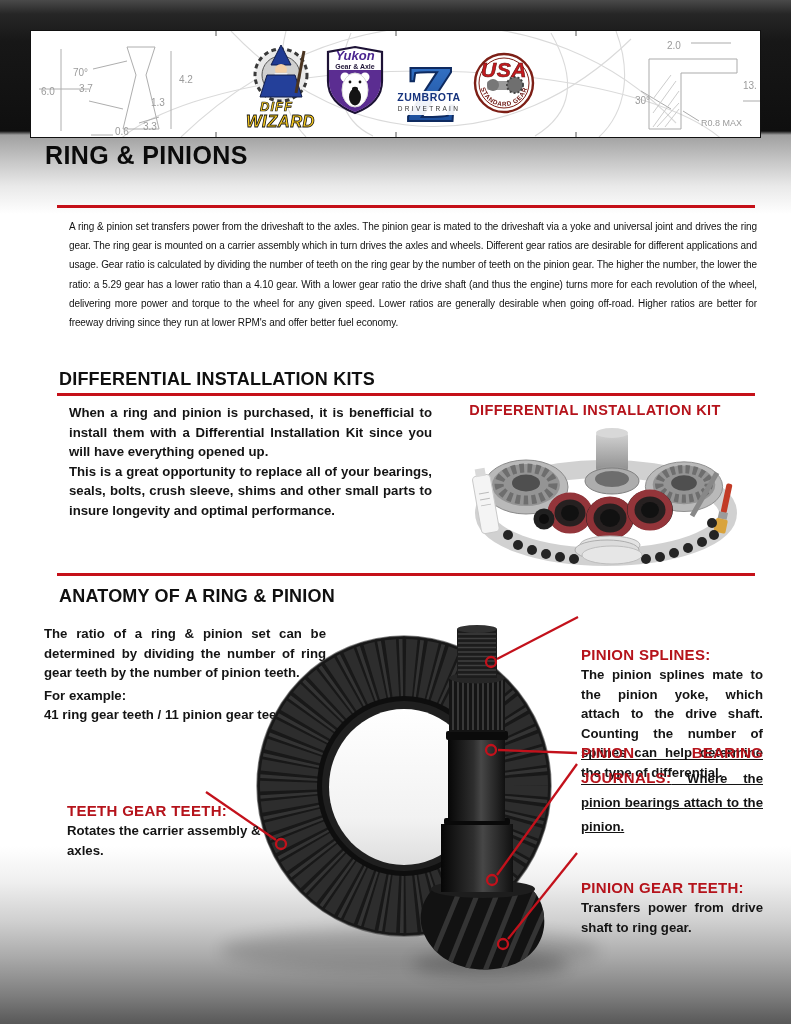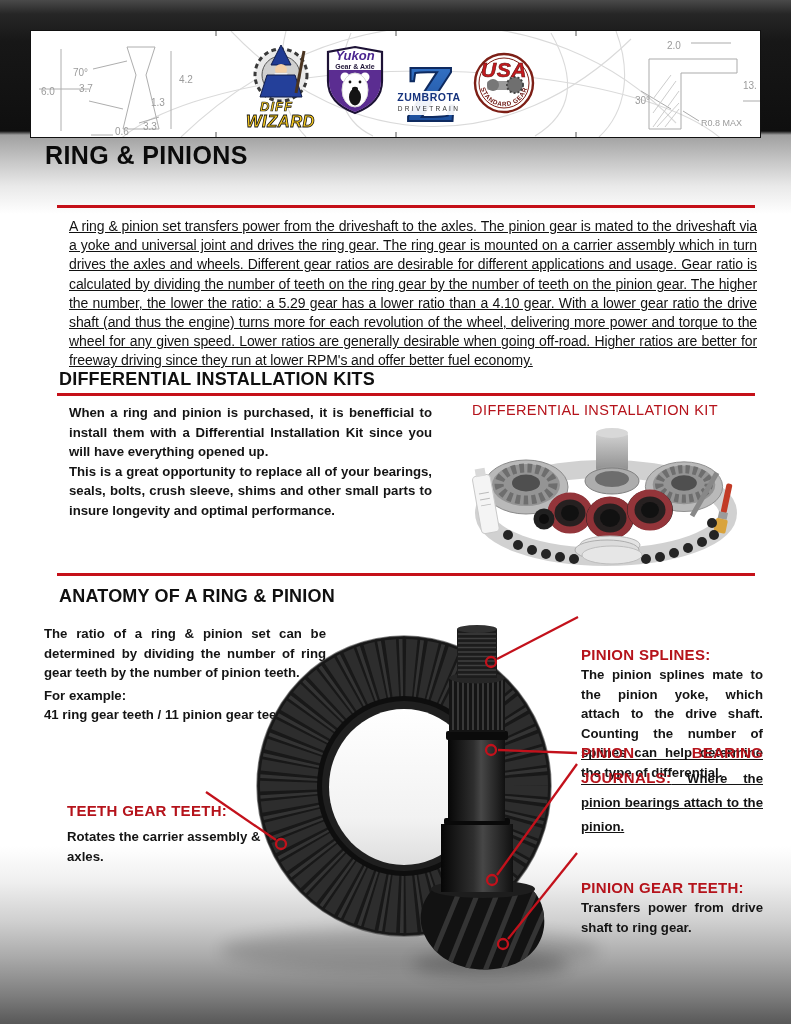--- a/index.html
+++ b/index.html
@@ -8,24 +8,24 @@
     background:linear-gradient(to bottom,
       #4a4a4a 0px,#262626 14px,#171717 42px,#0f0f0f 131px,
       #a0a0a0 135px,#c2c2c2 158px,#e9e9e9 186px,#ffffff 214px,
       #ffffff 846px,#efefef 882px,#cfcfcf 922px,#a9a9a9 958px,#7d7d7d 996px,#585858 1024px);}
   .abs{position:absolute;}
   .banner{left:30px;top:30px;width:729px;height:106px;background:#fff;border:1px solid #111;}
   .h1{font-size:25px;font-weight:bold;letter-spacing:.4px;color:#0b0b0b;}
   .h2{font-size:18px;font-weight:bold;letter-spacing:.2px;color:#101010;}
   .rule{height:2.5px;background:#c51018;}
   p{margin:0;}
-  .body-text{font-size:14px;line-height:19.2px;text-align:justify;letter-spacing:-0.1px;color:#121212;text-decoration:underline;}
+  .body-text{font-size:10px;line-height:19.2px;text-align:justify;letter-spacing:-0.1px;color:#121212;}
   .bold-text{font-size:13.2px;line-height:19.5px;font-weight:bold;text-align:justify;color:#141414;}
   .red-label{color:#b5131b;font-weight:bold;font-size:15px;letter-spacing:.3px;margin-top:40px;}
-  .kit-label{color:#b5131b;font-weight:normal;font-size:14.5px;letter-spacing:.4px;text-align:center;}
+  .kit-label{color:#b5131b;font-weight:bold;font-size:14.5px;letter-spacing:.4px;text-align:center;}
   .nojust{text-align:left;}
   svg{display:block;}
   .lead{stroke:#c3111b;stroke-width:2.3;fill:none;}
 </style>
 </head>
 <body>
 
 <div class="page">
 
   <div class="abs banner">
@@ -356,21 +356,21 @@
       <circle class="lead" cx="492" cy="880" r="5"></circle>
       <line class="lead" x1="577" y1="853" x2="508" y2="939"></line>
       <circle class="lead" cx="503" cy="944" r="5"></circle>
       <line class="lead" x1="206" y1="792" x2="276" y2="840"></line>
       <circle class="lead" cx="281" cy="844" r="5"></circle>
     </g>
   </svg>
 
   <div class="abs" style="left:67px;top:762px;">
     <div class="red-label">TEETH GEAR TEETH:</div>
-    <p class="bold-text nojust" style="width:200px;margin-top:8px;">Rotates the carrier assembly &amp; axles.</p>
+    <p class="bold-text nojust" style="width:200px;margin-top:2px;">Rotates the carrier assembly &amp; axles.</p>
   </div>
 
   <div class="abs" style="left:581px;top:606px;">
     <div class="red-label">PINION SPLINES:</div>
     <p class="bold-text" style="width:182px;margin-top:2px;">The pinion splines mate to the pinion yoke, which attach to the drive shaft. Counting the number of splines can help determine the type of differential.</p>
   </div>
 
   <div class="abs" style="left:581px;top:741px;width:182px;">
     <p class="bold-text" style="line-height:24px;text-decoration:underline;">
       <span class="red-label" style="font-size:15px;">PINION BEARING JOURNALS:</span>

